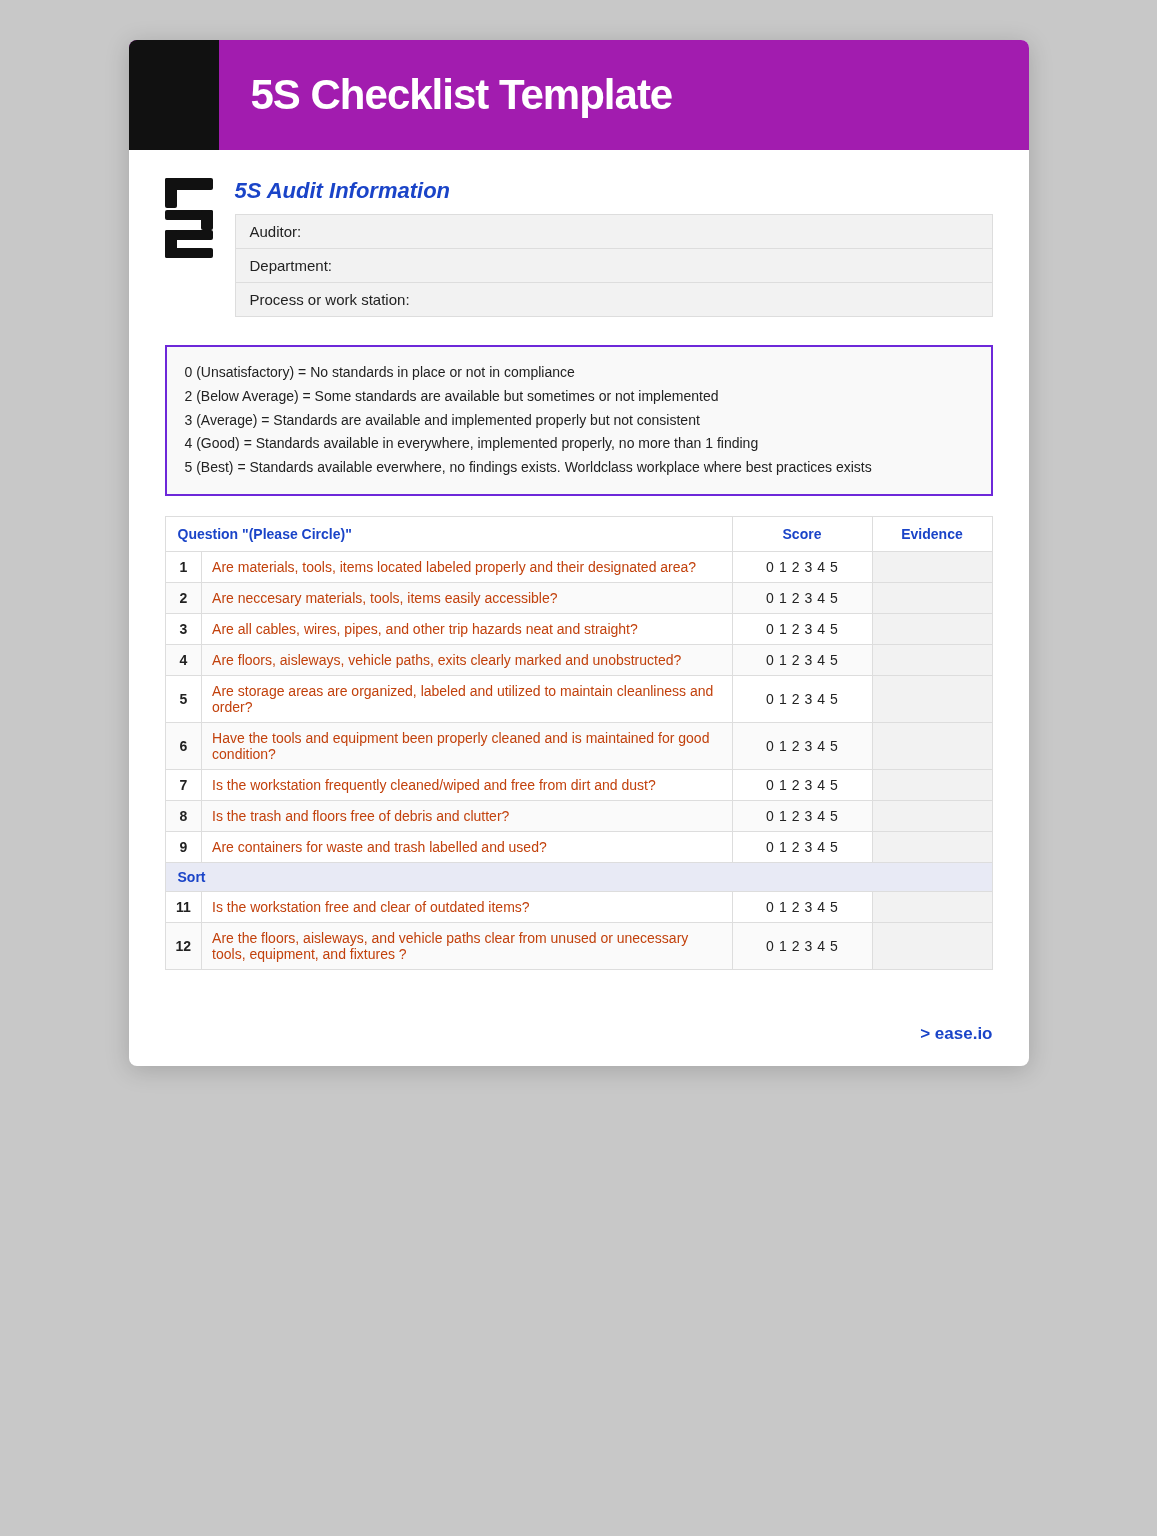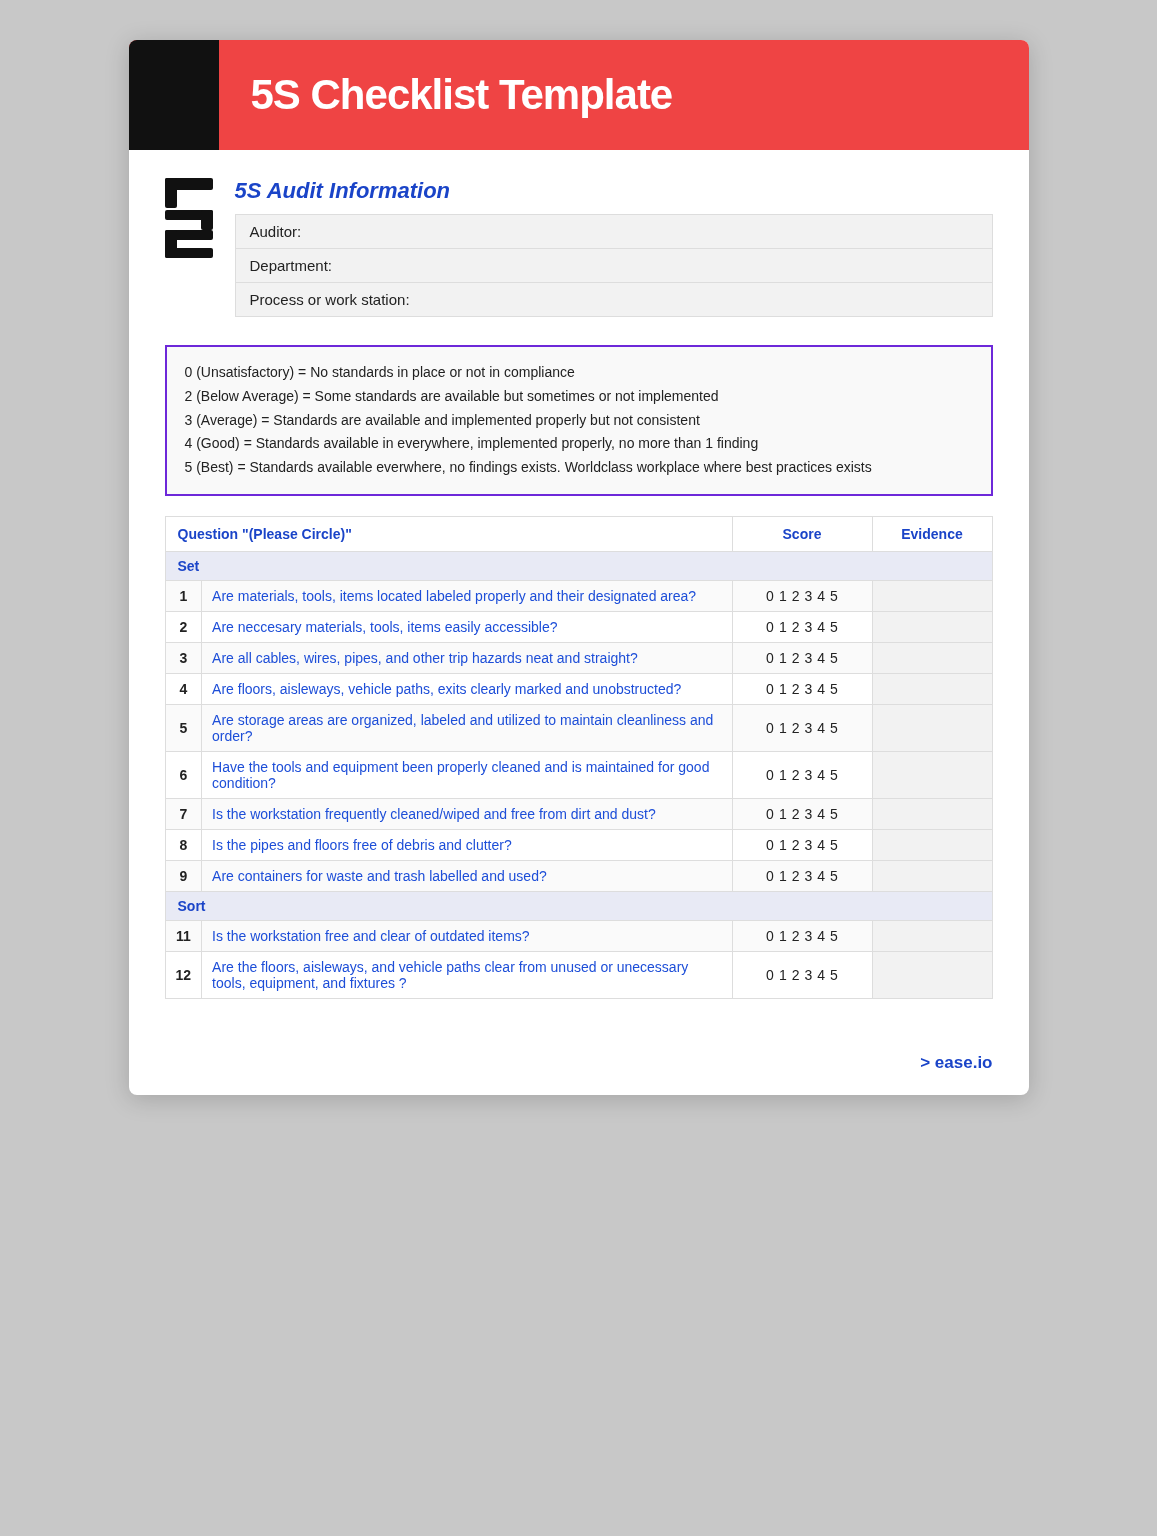--- a/index.html
+++ b/index.html
@@ -13,21 +13,21 @@
       padding: 40px 20px;
     }
     .page {
       background: #fff;
       width: 900px;
       border-radius: 8px;
       overflow: hidden;
       box-shadow: 0 4px 24px rgba(0,0,0,0.18);
     }
     .header {
-      background: #ef4444;
+      background: #a21caf;
       display: flex;
       align-items: stretch;
       min-height: 110px;
     }
     .header-black {
       background: #111;
       width: 90px;
       min-height: 110px;
     }
     .header-title-wrap {
@@ -128,21 +128,21 @@
       background: #fafafa;
     }
     .row-num {
       color: #222;
       font-weight: 700;
       text-align: center;
       width: 32px;
       min-width: 32px;
     }
     .row-question {
-      color: #1d4ed8;
+      color: #c2410c;
     }
     .score-cell {
       text-align: center;
     }
     .score-numbers {
       display: flex;
       justify-content: center;
       gap: 5px;
       color: #222;
       font-size: 14px;
@@ -222,23 +222,20 @@
 
     <table class="checklist-table">
       <thead>
         <tr>
           <th colspan="2">Question "(Please Circle)"</th>
           <th class="score-col">Score</th>
           <th class="evidence-col">Evidence</th>
         </tr>
       </thead>
       <tbody id="checklist-tbody">
-      <tr class="group-header">
-            <td colspan="4">Set</td>
-          </tr>
           <tr class="data-row">
             <td class="row-num">1</td>
             <td class="row-question">Are materials, tools, items located labeled properly and their designated area?</td>
             <td class="score-cell">
               <div class="score-numbers">
                 <span>0</span>
                 <span>1</span>
                 <span>2</span>
                 <span>3</span>
                 <span>4</span>
@@ -332,21 +329,21 @@
                 <span>2</span>
                 <span>3</span>
                 <span>4</span>
                 <span>5</span>
               </div>
             </td>
             <td class="evidence-cell"></td>
           </tr>
           <tr class="data-row">
             <td class="row-num">8</td>
-            <td class="row-question">Is the pipes and floors free of debris and clutter?</td>
+            <td class="row-question">Is the trash and floors free of debris and clutter?</td>
             <td class="score-cell">
               <div class="score-numbers">
                 <span>0</span>
                 <span>1</span>
                 <span>2</span>
                 <span>3</span>
                 <span>4</span>
                 <span>5</span>
               </div>
             </td>

